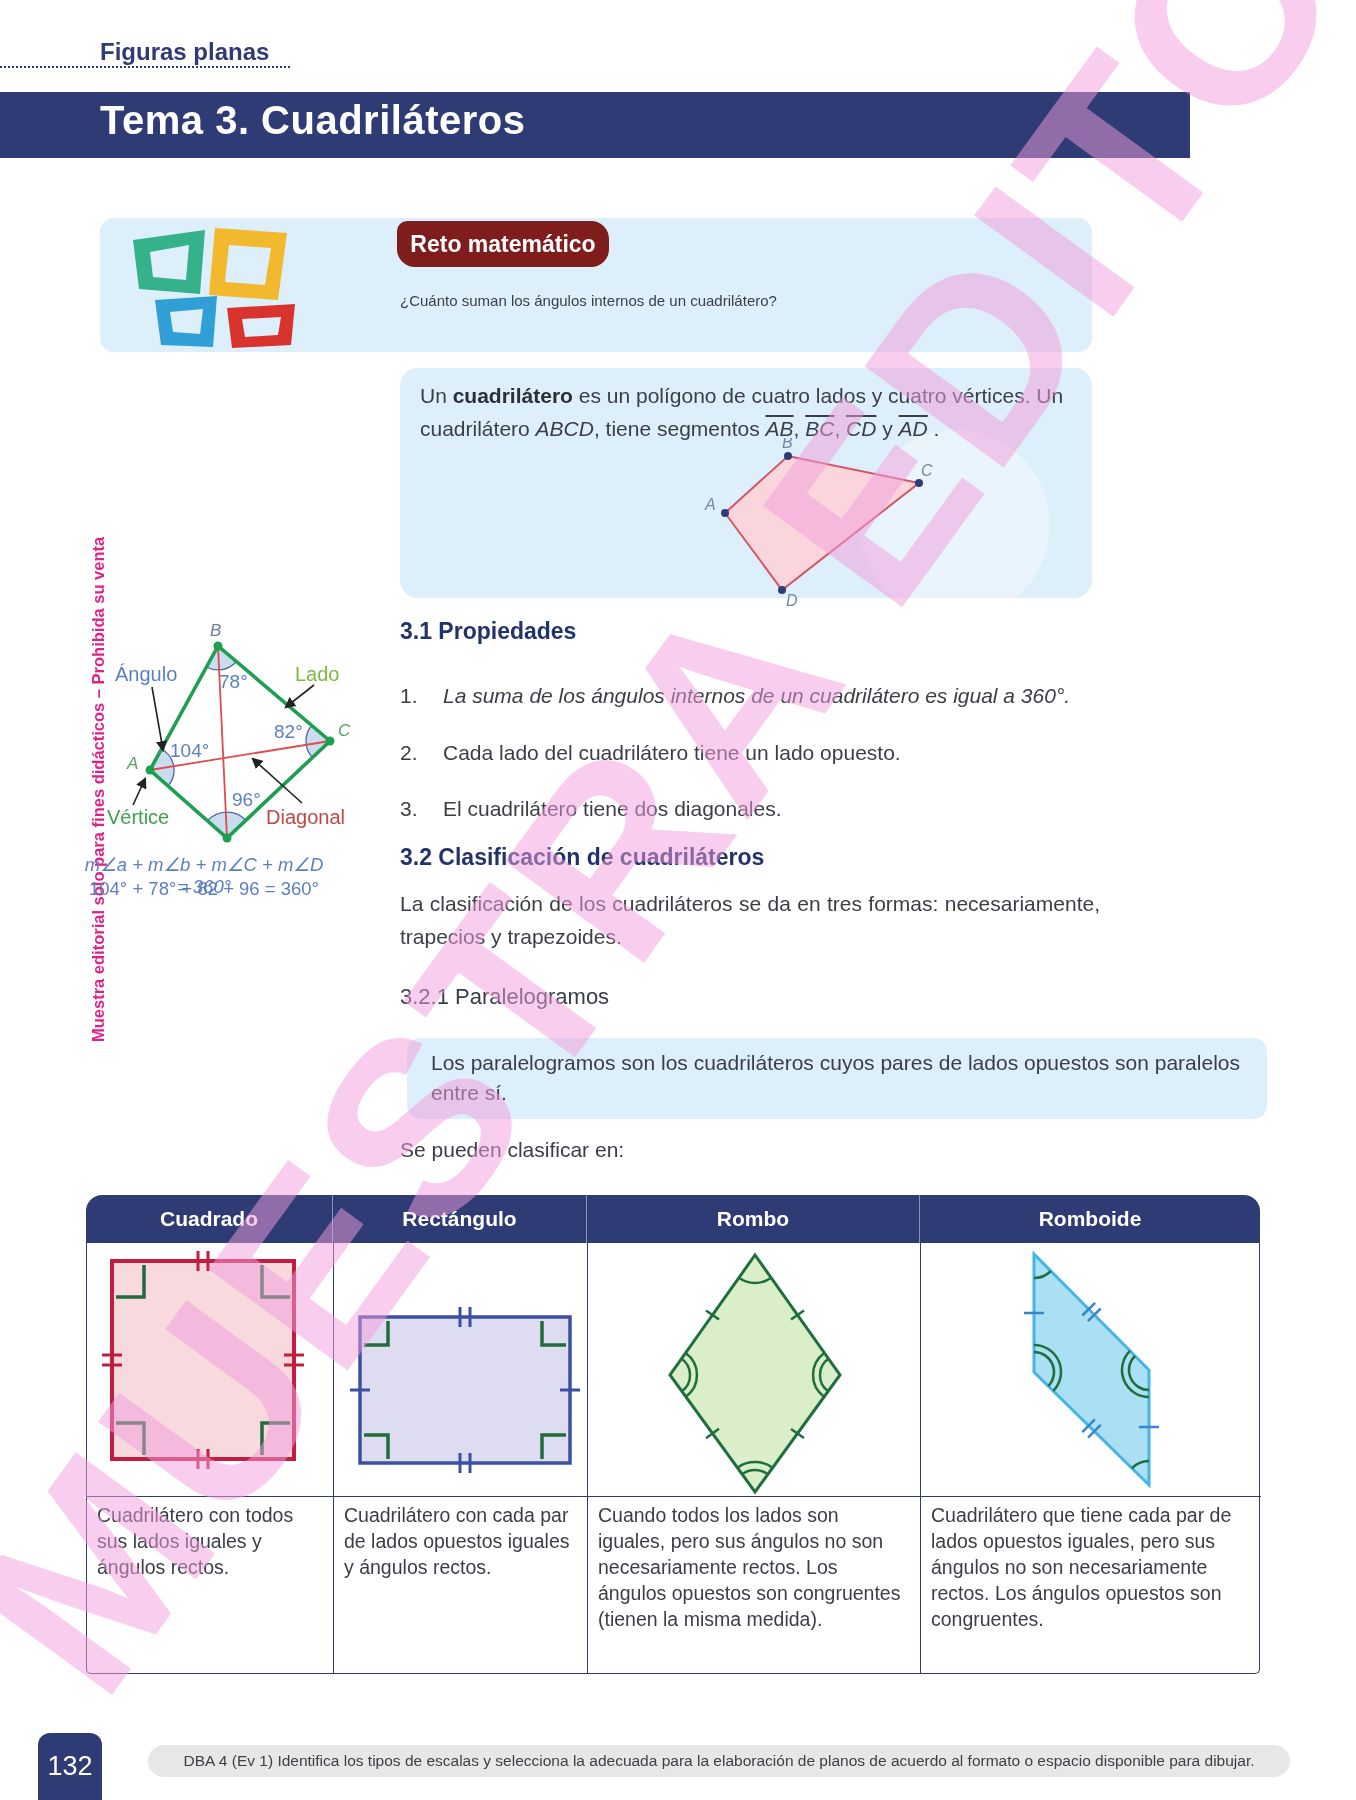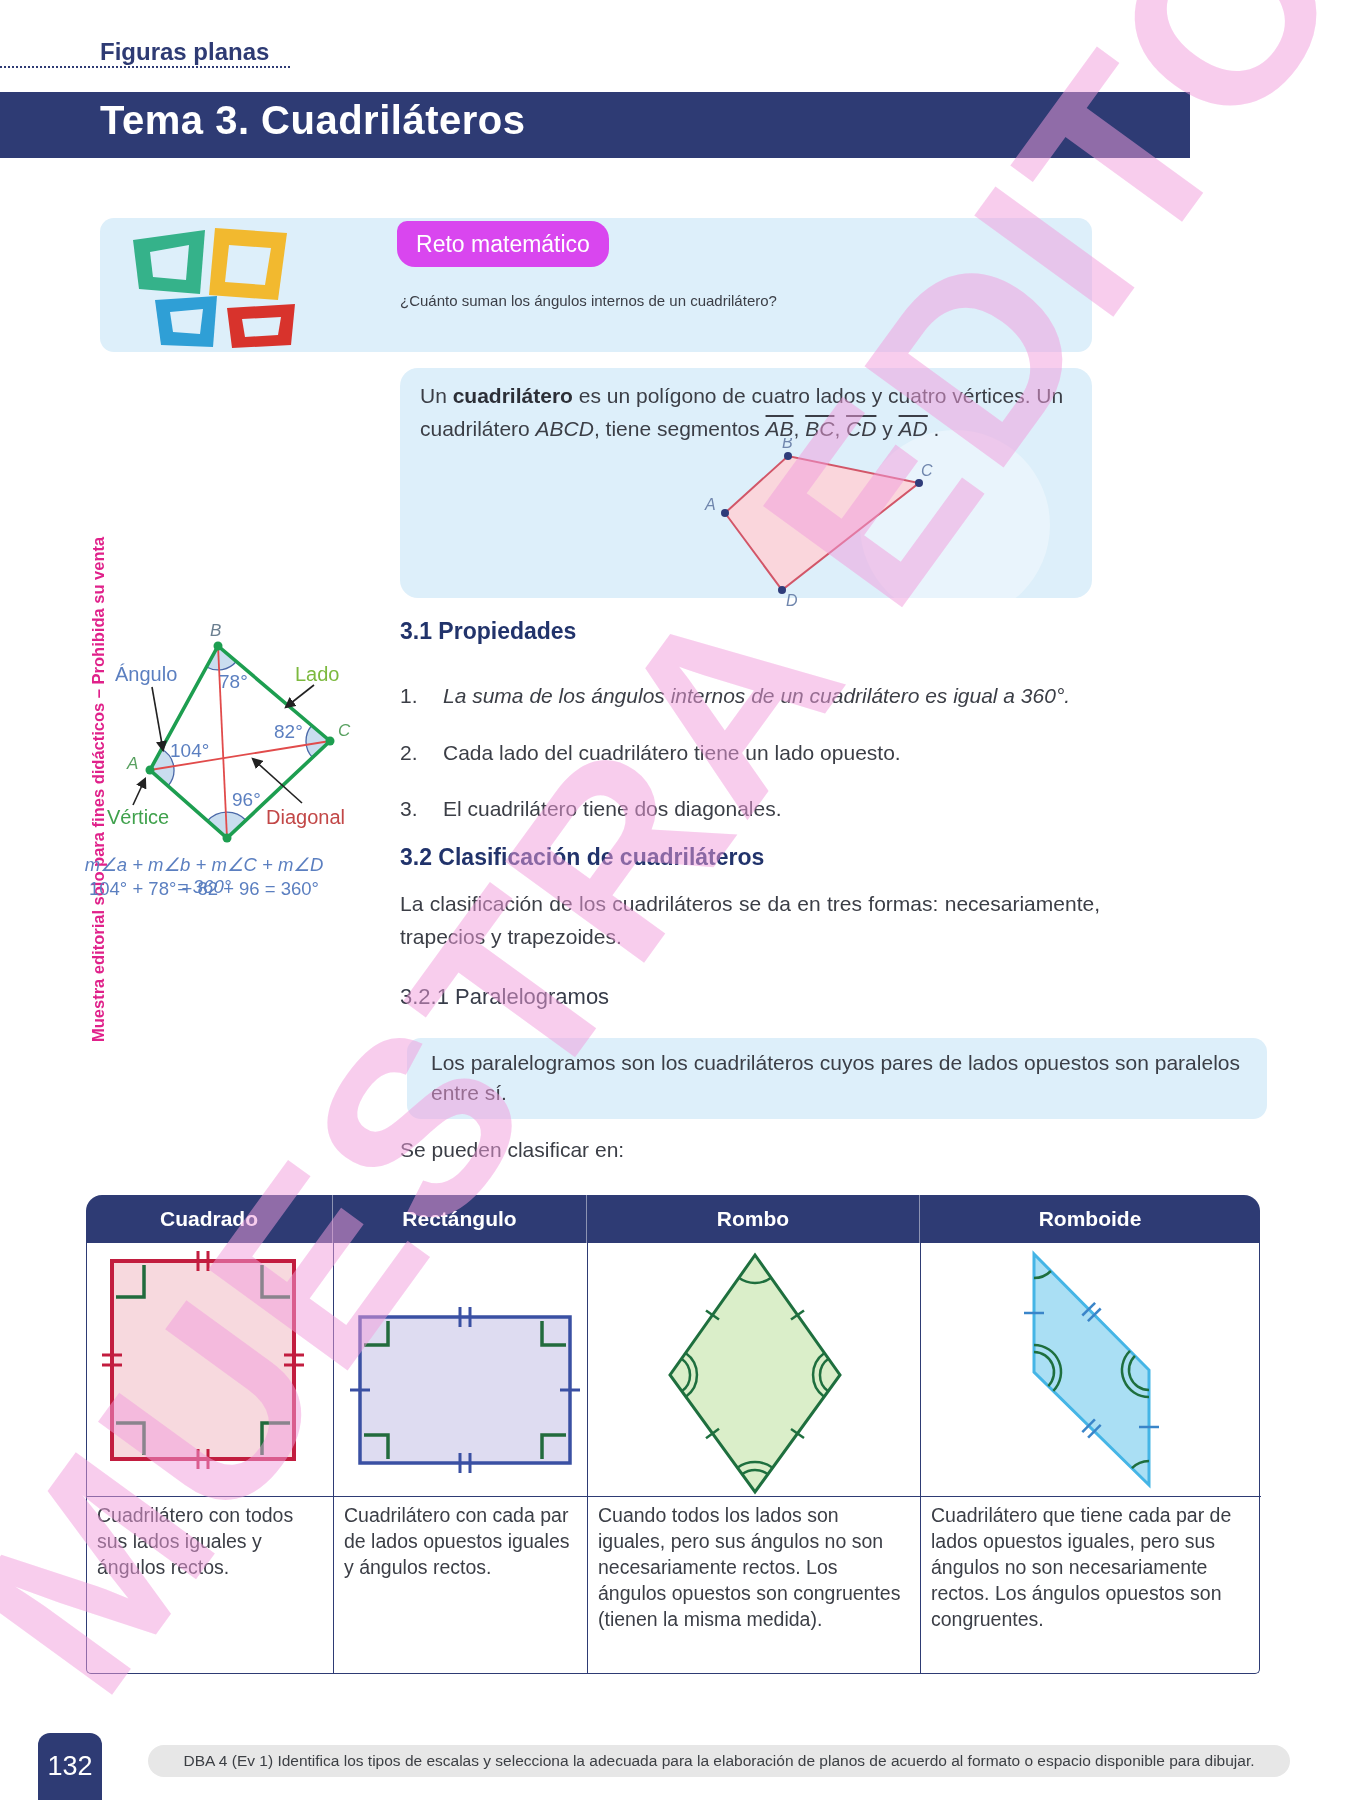--- a/index.html
+++ b/index.html
@@ -9,23 +9,23 @@
 
   
   .eyebrow{left:100px;top:38px;font-size:24px;font-weight:bold;color:#2e3b74;}
   .dotline{left:0;top:66px;width:290px;border-top:2px dotted #2e3b74;height:0;}
   .banner{left:0;top:92px;width:1190px;height:66px;background:#2e3b74;}
   .banner-title{left:100px;top:0;height:56px;display:flex;align-items:center;
         font-size:40px;font-weight:bold;color:#ffffff;letter-spacing:.5px;position:absolute;}
 
   
   .reto-box{left:100px;top:218px;width:992px;height:134px;background:#ddeffa;border-radius:14px;}
-  .reto-badge{left:397px;top:221px;width:212px;height:46px;background:#d946ef;color:#fff;
+  .reto-badge{left:397px;top:221px;width:212px;height:46px;background:#7f1d1d;color:#fff;
         border-radius:10px 18px 18px 18px;display:flex;align-items:center;justify-content:center;
-        font-size:23px;font-weight:normal;}
+        font-size:23px;font-weight:bold;}
   .reto-question{left:400px;top:292px;font-size:15px;color:#3b3e46;}
 
   
   .def-box{left:400px;top:368px;width:692px;height:230px;background:#ddeffa;border-radius:18px;}
   .def-swirl{left:860px;top:430px;width:190px;height:190px;border-radius:50%;
         background:rgba(255,255,255,0.35);}
   .def-text{left:420px;top:380px;width:660px;font-size:21px;line-height:1.55;color:#3b3e46;}
   .def-text b{color:#2c2f37;}
   .seg{font-style:italic;text-decoration:overline;}
   .ital{font-style:italic;}

